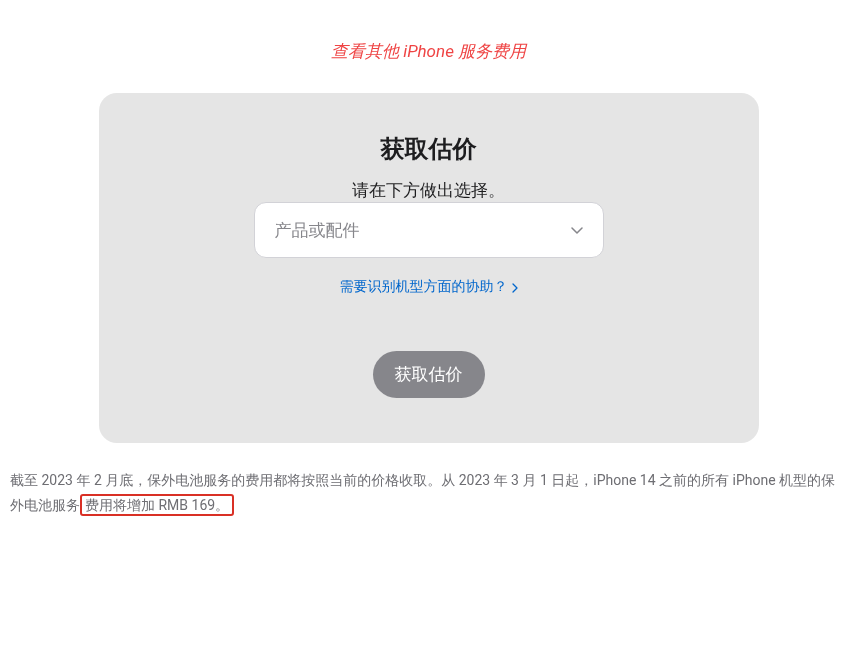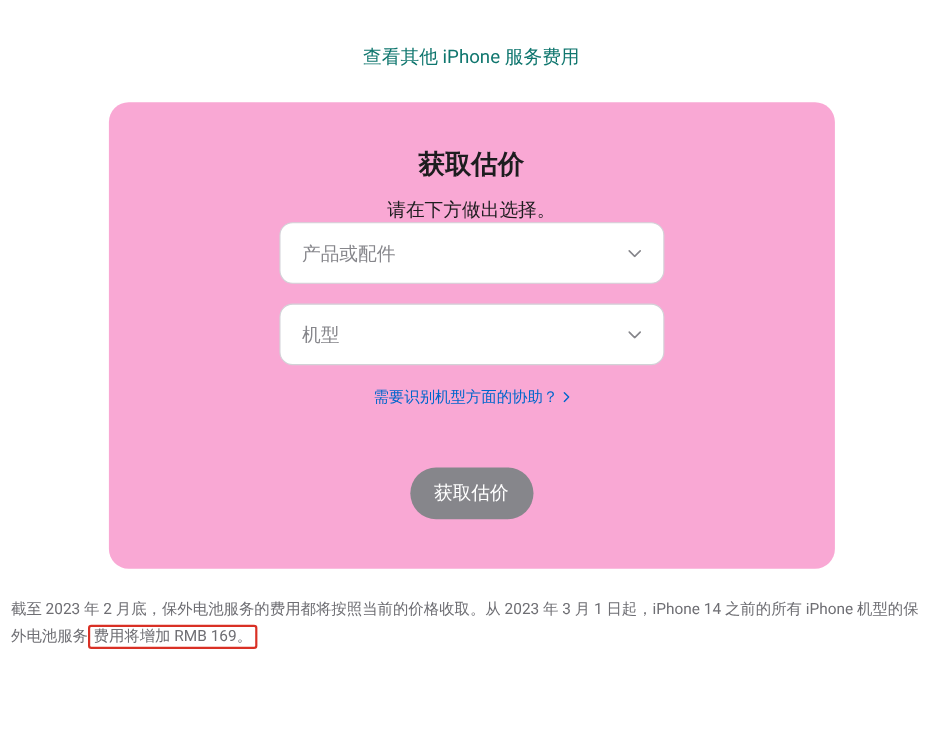--- a/index.html
+++ b/index.html
@@ -16,28 +16,29 @@
     }
     .container {
       width: 100%;
       padding: 0;
     }
     .top-link {
       text-align: center;
       padding: 40px 0 30px;
     }
     .top-link a {
-      color: #0f766e;
+      color: #ef4444;
       text-decoration: none;
       font-size: 17px;
+      font-style: italic;
     }
     .card {
       width: 660px;
       margin: 0 auto;
-      background: #f9a8d4;
+      background: #e5e5e5;
       border-radius: 18px;
       padding: 40px 50px 45px;
     }
     .card-title {
       text-align: center;
       font-size: 24px;
       font-weight: 600;
       color: #1d1d1f;
       margin-bottom: 14px;
     }
@@ -138,30 +139,20 @@
       <div class="select-box">
         <span class="select-placeholder">产品或配件</span>
         <span class="chevron">
           <svg viewBox="0 0 12 7" fill="none">
             <path d="M1 1L6 6L11 1" stroke="#86868b" stroke-width="1.5" stroke-linecap="round" stroke-linejoin="round"></path>
           </svg>
         </span>
       </div>
     </div>
 
-    <div class="select-wrapper">
-      <div class="select-box">
-        <span class="select-placeholder">机型</span>
-        <span class="chevron">
-          <svg viewBox="0 0 12 7" fill="none">
-            <path d="M1 1L6 6L11 1" stroke="#86868b" stroke-width="1.5" stroke-linecap="round" stroke-linejoin="round"></path>
-          </svg>
-        </span>
-      </div>
-    </div>
 
     <div class="help-link">
       <a href="#">
         <span>需要识别机型方面的协助？</span>
         <span>
           <svg viewBox="0 0 6 10" fill="none">
             <path d="M1 1L5 5L1 9" stroke="#0066cc" stroke-width="1.3" stroke-linecap="round" stroke-linejoin="round"></path>
           </svg>
         </span>
       </a>

